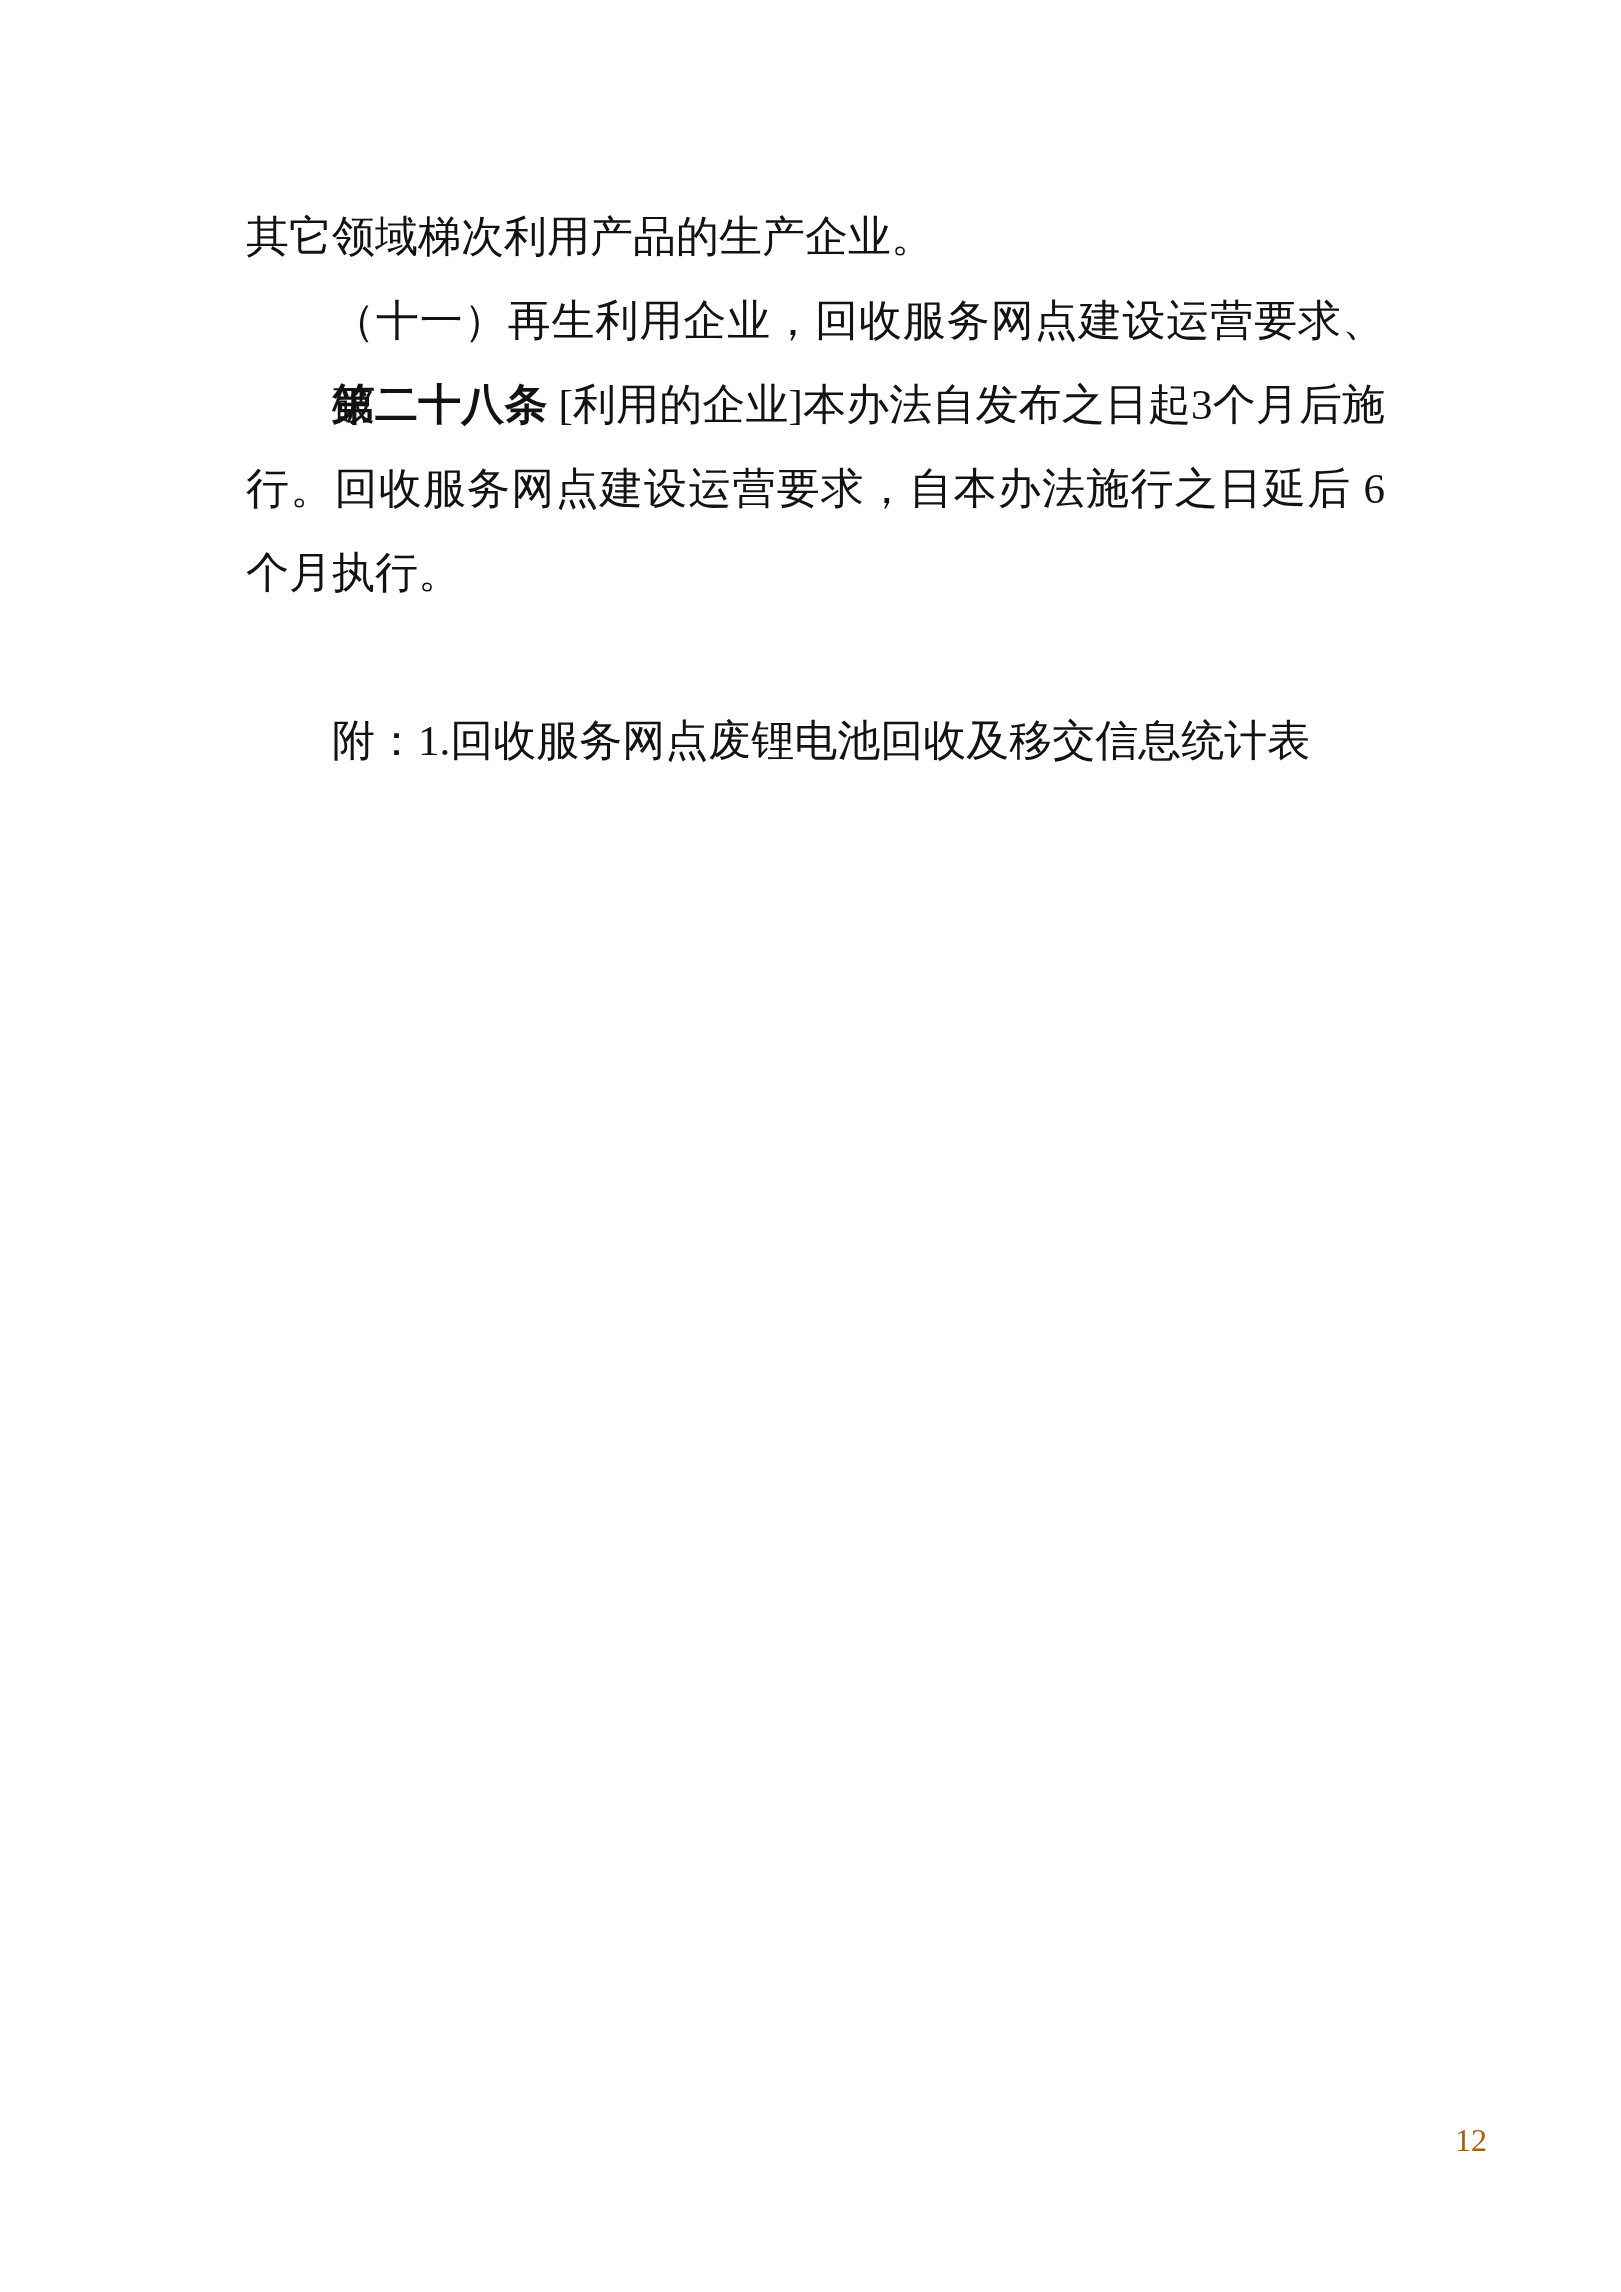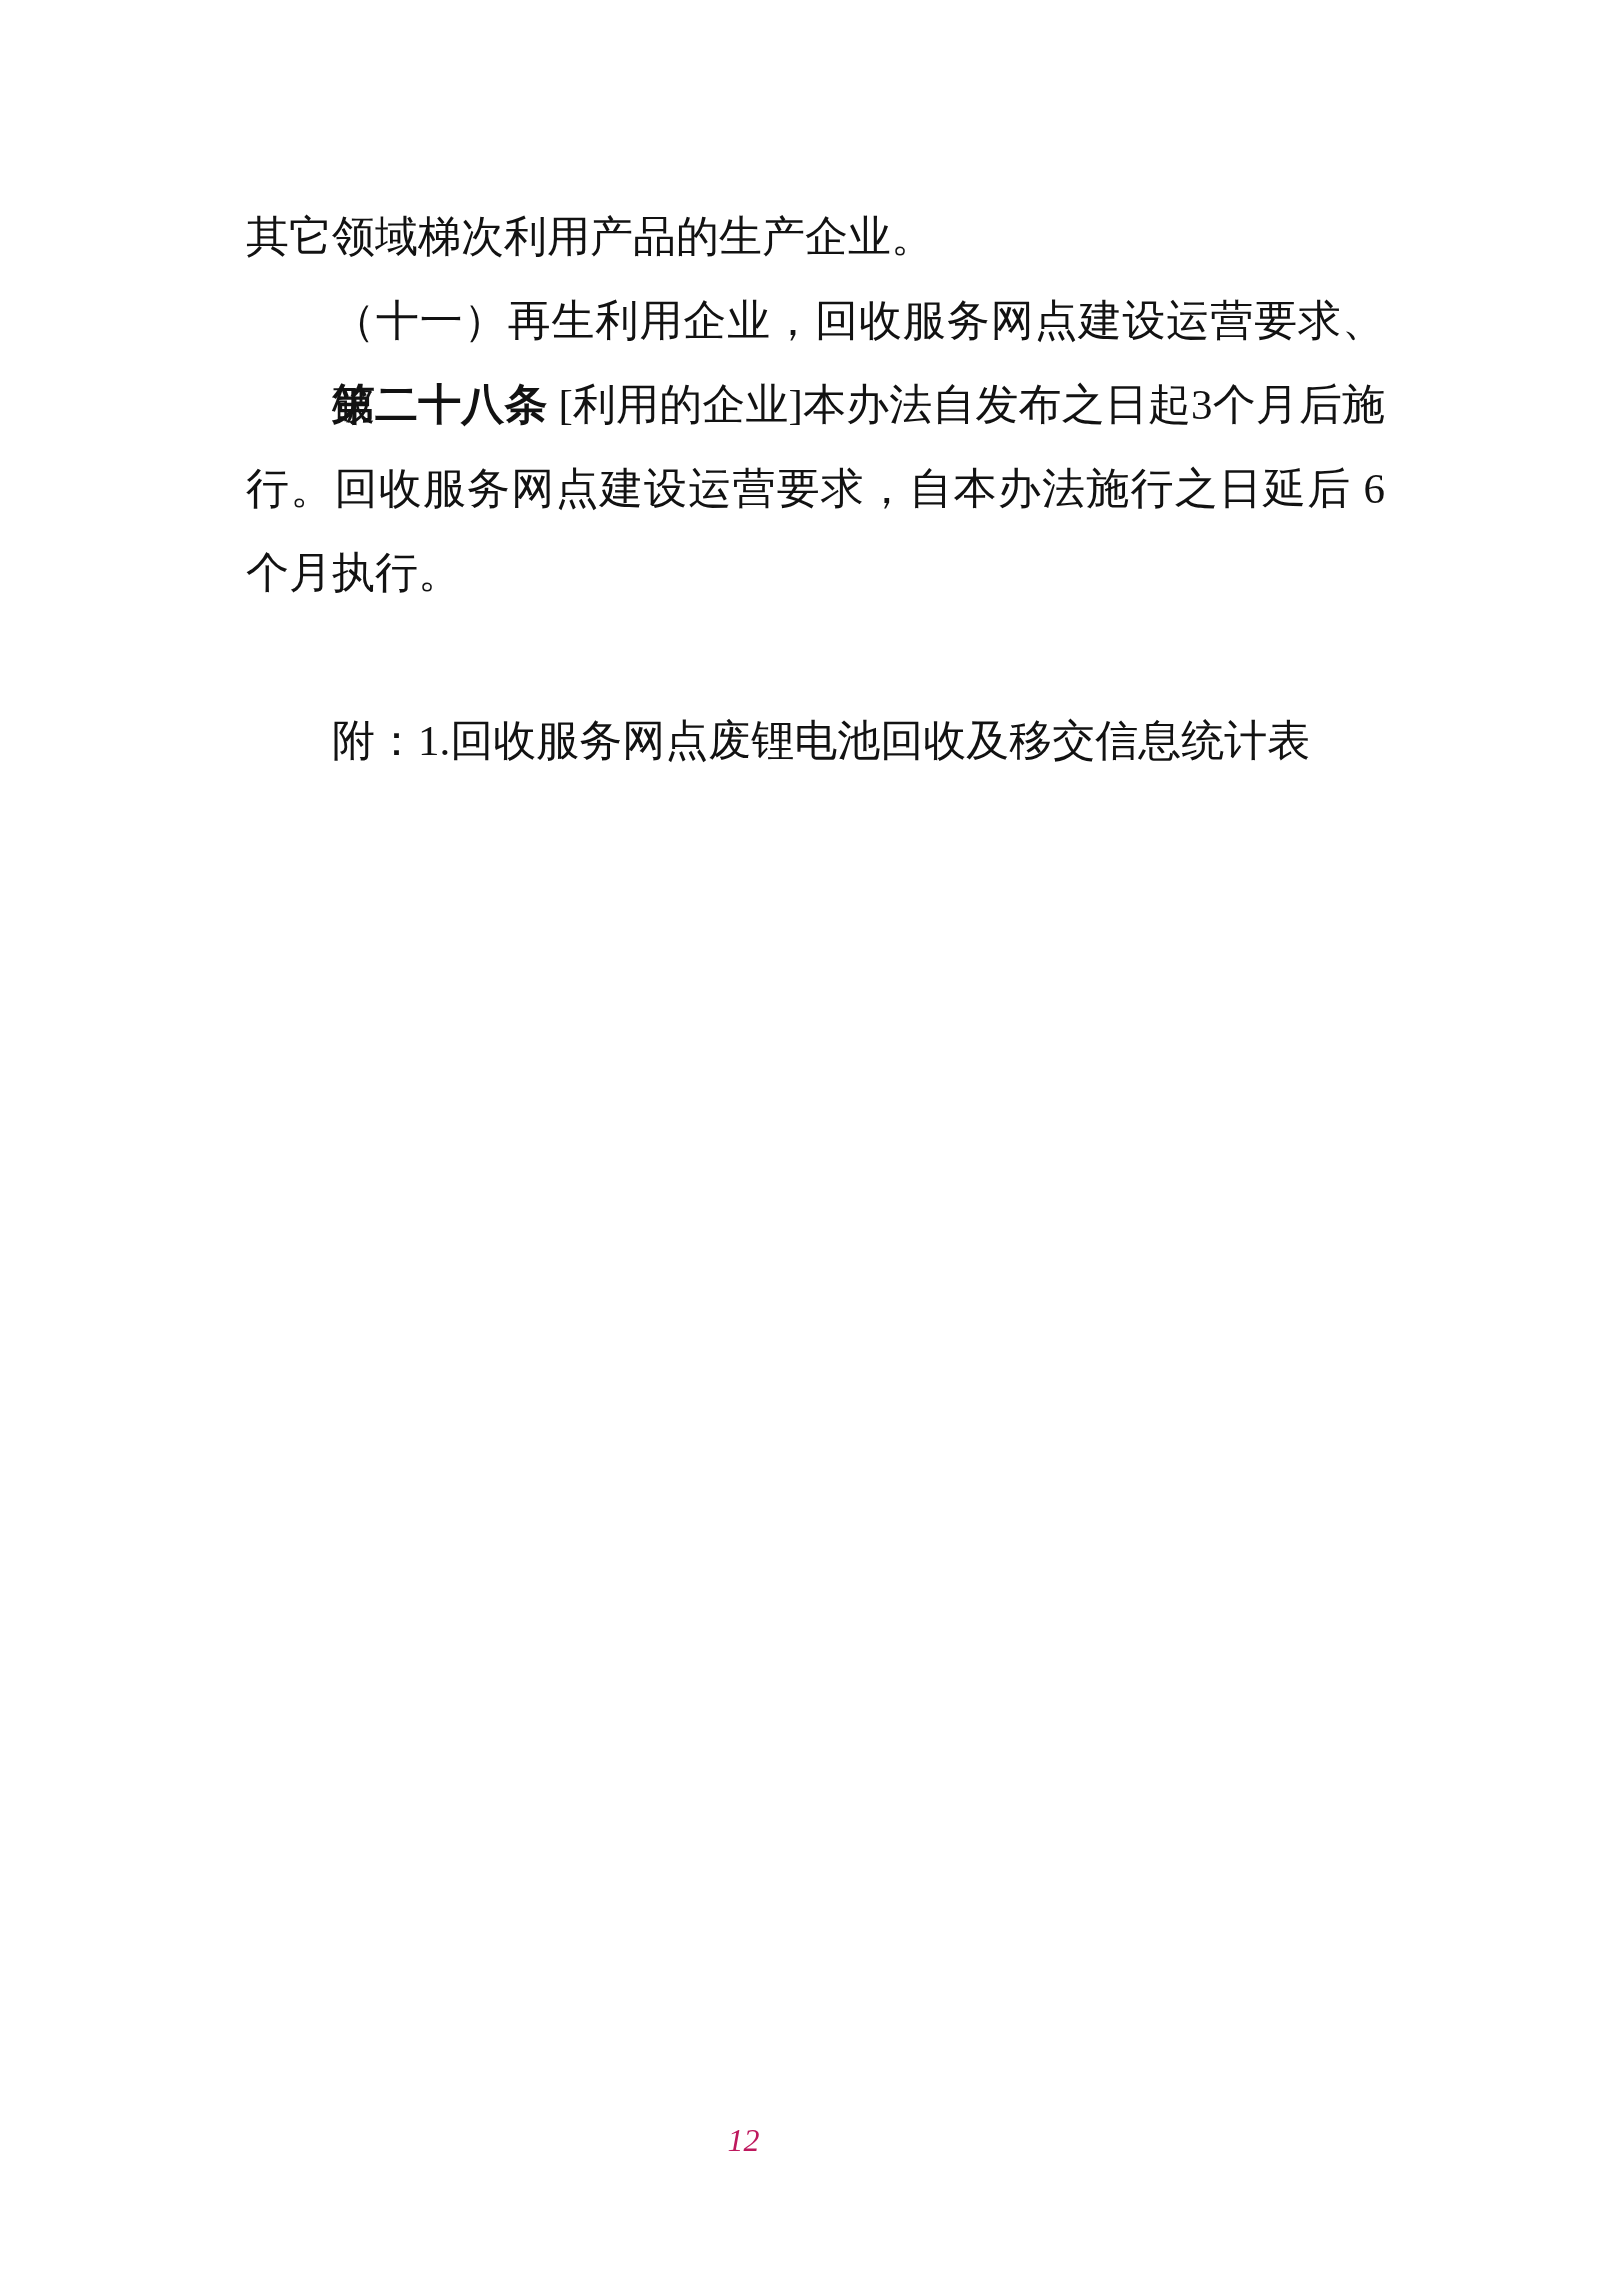--- a/index.html
+++ b/index.html
@@ -37,25 +37,24 @@
   .blank { height: 84px; }
   .article-no {
     font-weight: 700;
     margin-top: 12px;
   }
   #page-number {
     position: absolute;
     left: 0;
     top: 2123px;
     width: 100%;
-    text-align: center;
+    text-align: right;
     font-size: 32px;
     line-height: 35px;
-    color: #be185d;
-    font-style: italic;
+    color: #a16207;
   }
 </style>
 </head>
 <body>
 
 <div id="page">
 
   <div id="text-block">
 
     <div class="line">其它领域梯次利用产品的生产企业。</div>

